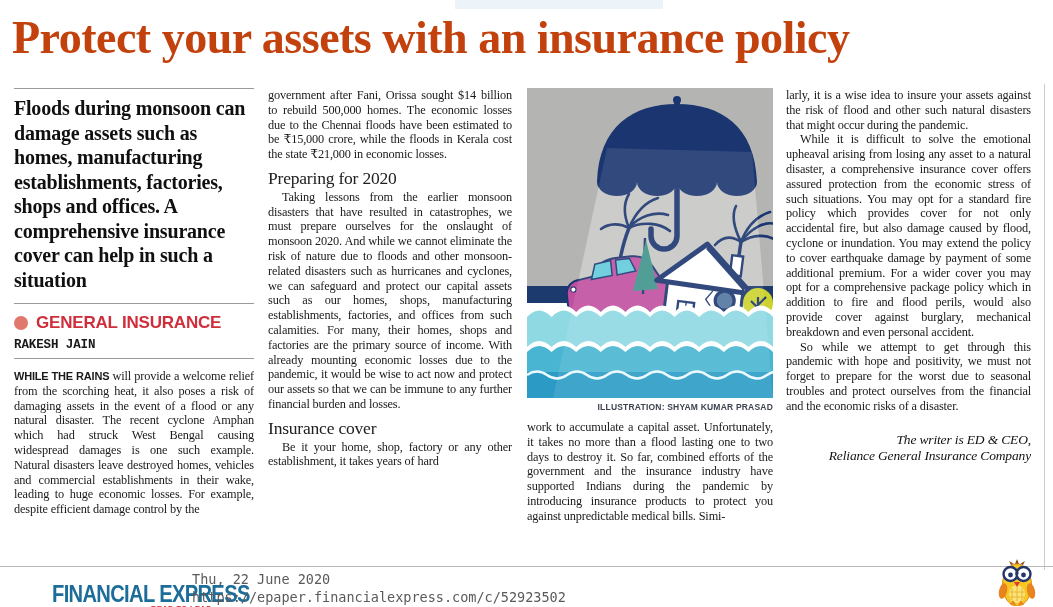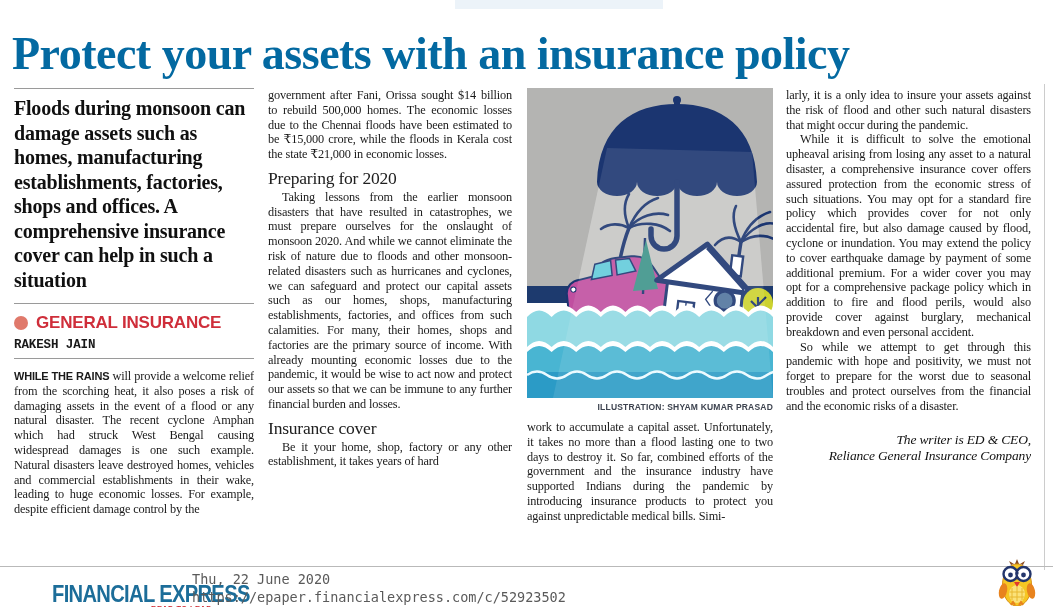--- a/index.html
+++ b/index.html
@@ -3,22 +3,22 @@
 <meta charset="utf-8">
 <style>
   * { margin:0; padding:0; box-sizing:border-box; }
   html,body { background:#ffffff; }
   #page {
     position:relative; width:1053px; height:607px; background:#ffffff;
     font-family:"Liberation Serif","DejaVu Serif",serif; color:#151515; overflow:hidden;
   }
   .top-strip { position:absolute; left:455px; top:0; width:208px; height:9px; background:#ecf3f9; }
   .headline {
-    position:absolute; left:12px; top:28px; width:1000px;
-    font-size:46px; font-weight:600; letter-spacing:-0.5px; color:#0369a1; line-height:1.15;
+    position:absolute; left:12px; top:12px; width:1000px;
+    font-size:46px; font-weight:600; letter-spacing:-0.5px; color:#c2410c; line-height:1.15;
   }
   .col { position:absolute; top:88px; height:478px; overflow:hidden; }
   #col1 { left:14px;  width:240px; }
   #col2 { left:268px; width:244px; }
   #col3 { left:527px; width:246px; }
   #col4 { left:786px; width:245px; }
   .rule { border-top:1px solid #9a9a9a; }
   .standfirst {
     margin:7px 0 11px 0; font-size:20px; line-height:24.5px; font-weight:600;
     color:#101010; letter-spacing:-0.2px;
@@ -176,21 +176,21 @@
         <polygon points="80,60 225,64 246,310 26,310" fill="#ffffff" opacity="0.10"></polygon>
       </svg>
       <span class="illus-caption">ILLUSTRATION: SHYAM KUMAR PRASAD</span>
     </div>
     <div class="body-text col3-text">
       <p>work to accumulate a capital asset. Unfortunately, it takes no more than a flood lasting one to two days to destroy it. So far, combined efforts of the government and the insurance industry have supported Indians during the pandemic by introducing insurance products to protect you against unpredictable medical bills. Simi-</p>
     </div>
   </div>
 
   <div class="col body-text" id="col4">
-    <p>larly, it is a only idea to insure your assets against the risk of flood and other such natural disasters that might occur during the pandemic.</p>
+    <p>larly, it is a wise idea to insure your assets against the risk of flood and other such natural disasters that might occur during the pandemic.</p>
     <p class="ind">While it is difficult to solve the emotional upheaval arising from losing any asset to a natural disaster, a comprehensive insurance cover offers assured protection from the economic stress of such situations. You may opt for a standard fire policy which provides cover for not only accidental fire, but also damage caused by flood, cyclone or inundation. You may extend the policy to cover earthquake damage by payment of some additional premium. For a wider cover you may opt for a comprehensive package policy which in addition to fire and flood perils, would also provide cover against burglary, mechanical breakdown and even personal accident.</p>
     <p class="ind">So while we attempt to get through this pandemic with hope and positivity, we must not forget to prepare for the worst due to seasonal troubles and protect ourselves from the financial and the economic risks of a disaster.</p>
     <div class="credit">
       <div>The writer is ED &amp; CEO,</div>
       <div>Reliance General Insurance Company</div>
     </div>
   </div>
 
   <div class="right-rule"></div>
   <div class="footer-sep"></div>

